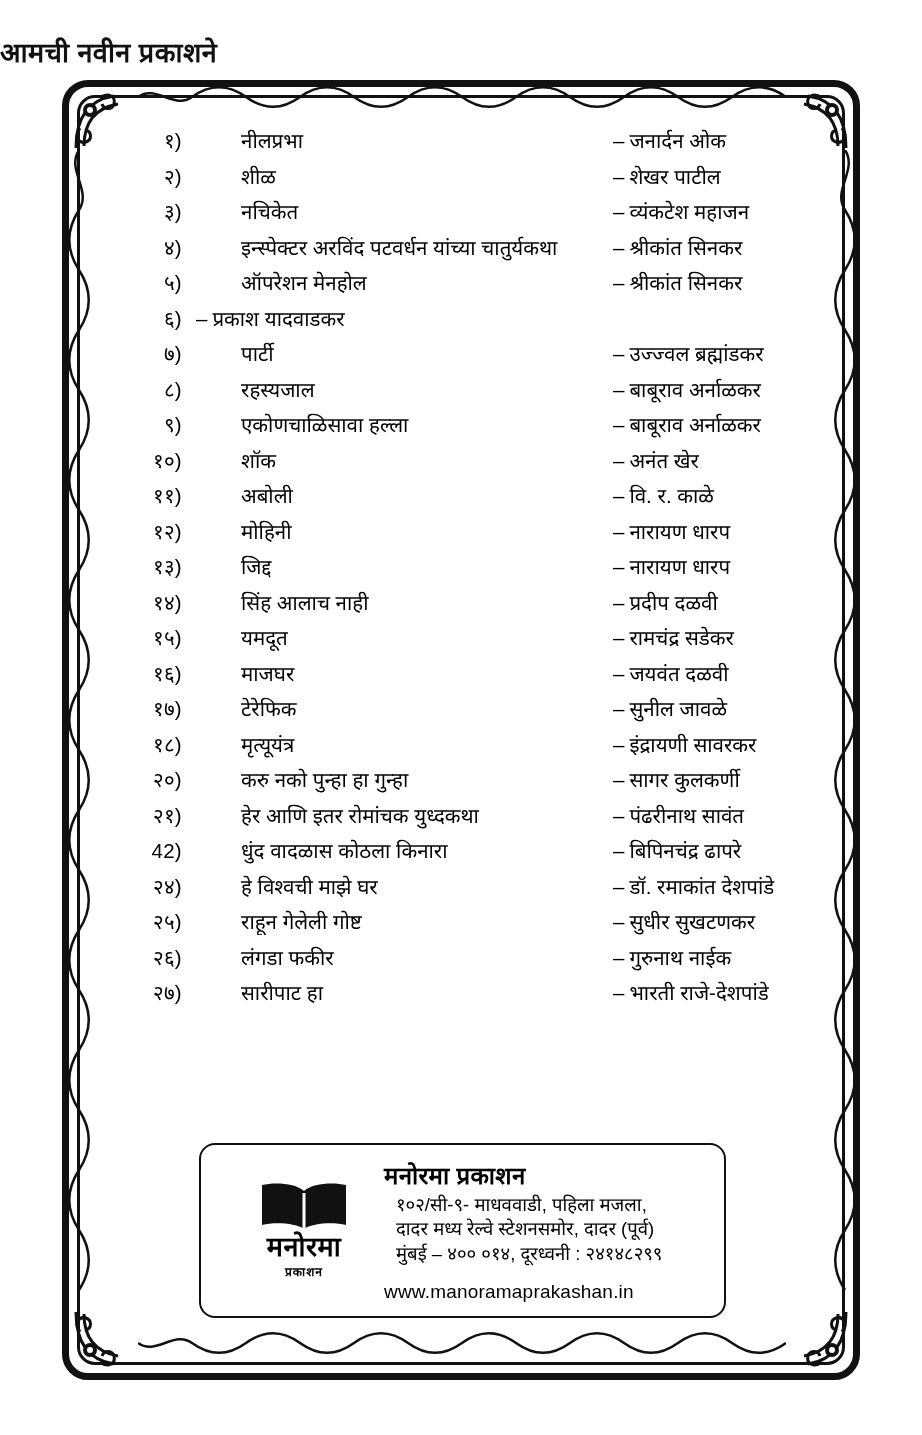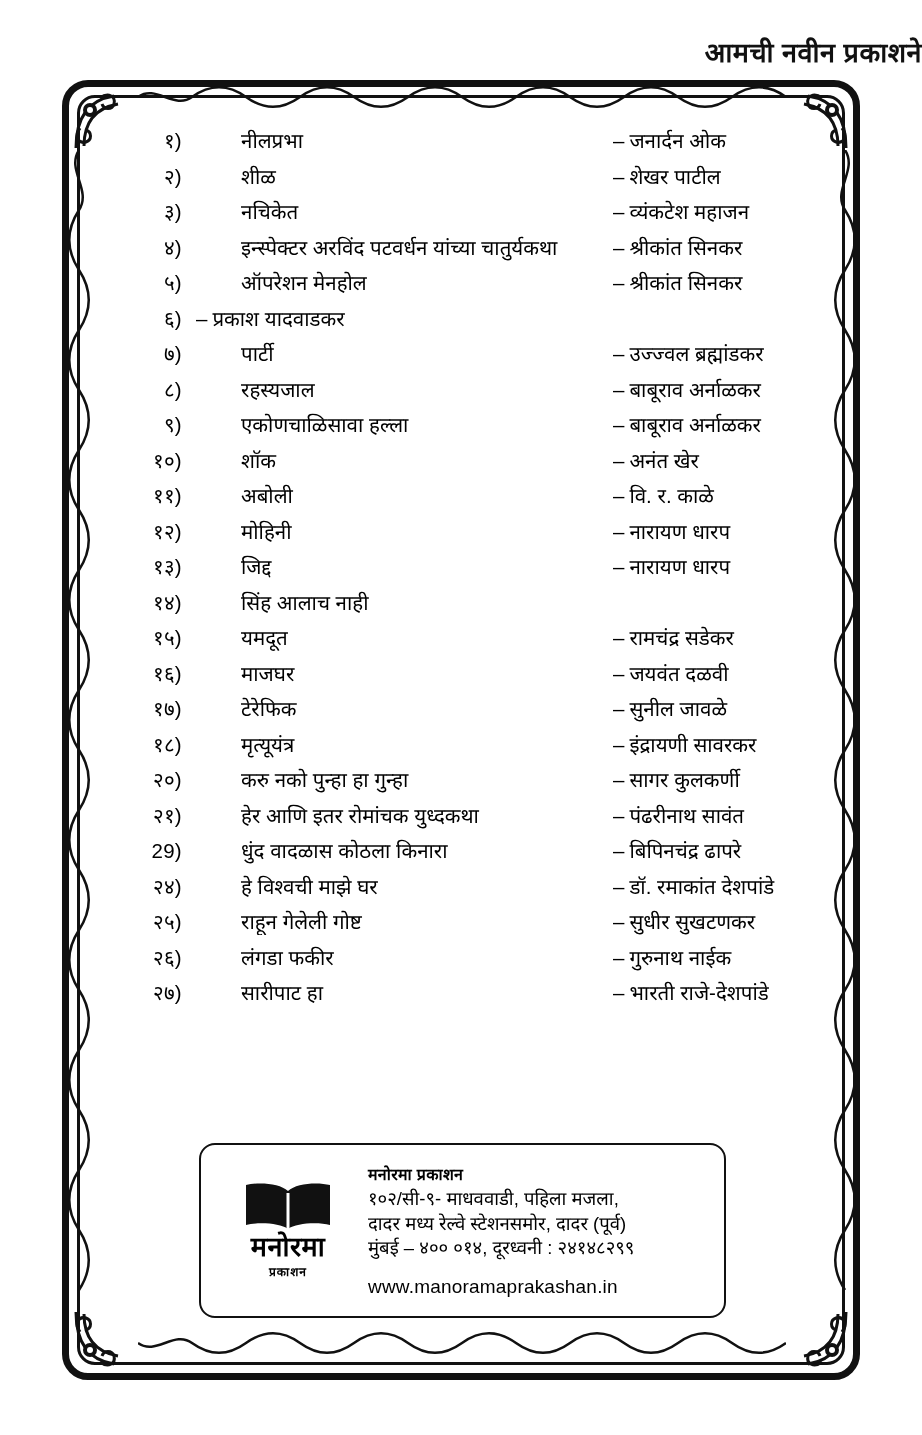--- a/index.html
+++ b/index.html
@@ -10,21 +10,21 @@
   body {
     width: 922px;
     height: 1435px;
     position: relative;
     font-family: "Liberation Sans", sans-serif;
     color: #000000;
     overflow: hidden;
   }
 
   .page-title {
-    text-align: right;
+    text-align: left;
     font-size: 27px;
     font-weight: bold;
     letter-spacing: 0.5px;
     margin-top: 33px;
     color: #111;
   }
 
   
   .frame-outer {
     position: absolute;
@@ -113,20 +113,21 @@
     border-radius: 16px;
     display: flex;
     align-items: center;
     background: #fff;
   }
   .pub-logo {
     width: 152px;
     flex: 0 0 auto;
     text-align: center;
     padding-left: 11px;
+    margin-left: 16px;
   }
   .logo-book {
     width: 96px;
     height: 50px;
     margin: 0 auto 2px auto;
     position: relative;
   }
   .logo-book svg { width: 100%; height: 100%; display: block; }
   .logo-name {
     font-size: 27px;
@@ -139,29 +140,30 @@
     font-weight: bold;
     letter-spacing: 1px;
     margin-top: 1px;
   }
   .pub-info {
     flex: 1 1 auto;
     padding-left: 4px;
     padding-right: 8px;
   }
   .pub-name {
-    font-size: 16px;
+    font-size: 24px;
     font-weight: bold;
     margin-bottom: 2px;
     letter-spacing: 0.3px;
   }
   .pub-line {
     font-size: 18.5px;
     line-height: 1.33;
     white-space: nowrap;
+    margin-left: 12px;
   }
   .pub-web {
     font-size: 19px;
     margin-top: 15px;
     letter-spacing: 0.2px;
   }
 </style>
 </head>
 <body>
 
@@ -293,20 +295,21 @@
       <span class="book-author"><span class="dash">–</span><span>नारायण धारप</span></span>
     </div>
     <div class="book-row">
       <span class="book-num">१३)</span>
       <span class="book-title">जिद्द</span>
       <span class="book-author"><span class="dash">–</span><span>नारायण धारप</span></span>
     </div>
     <div class="book-row">
       <span class="book-num">१४)</span>
       <span class="book-title">सिंह आलाच नाही</span>
+      <span class="book-author"><span class="dash">–</span><span>प्रदीप दळवी</span></span>
     </div>
     <div class="book-row">
       <span class="book-num">१५)</span>
       <span class="book-title">यमदूत</span>
       <span class="book-author"><span class="dash">–</span><span>रामचंद्र सडेकर</span></span>
     </div>
     <div class="book-row">
       <span class="book-num">१६)</span>
       <span class="book-title">माजघर</span>
       <span class="book-author"><span class="dash">–</span><span>जयवंत दळवी</span></span>
@@ -325,21 +328,21 @@
       <span class="book-num">२०)</span>
       <span class="book-title">करु नको पुन्हा हा गुन्हा</span>
       <span class="book-author"><span class="dash">–</span><span>सागर कुलकर्णी</span></span>
     </div>
     <div class="book-row">
       <span class="book-num">२१)</span>
       <span class="book-title">हेर आणि इतर रोमांचक युध्दकथा</span>
       <span class="book-author"><span class="dash">–</span><span>पंढरीनाथ सावंत</span></span>
     </div>
     <div class="book-row">
-      <span class="book-num">29)</span>
+      <span class="book-num">42)</span>
       <span class="book-title">धुंद वादळास कोठला किनारा</span>
       <span class="book-author"><span class="dash">–</span><span>बिपिनचंद्र ढापरे</span></span>
     </div>
     <div class="book-row">
       <span class="book-num">२४)</span>
       <span class="book-title">हे विश्वची माझे घर</span>
       <span class="book-author"><span class="dash">–</span><span>डॉ. रमाकांत देशपांडे</span></span>
     </div>
     <div class="book-row">
       <span class="book-num">२५)</span>

